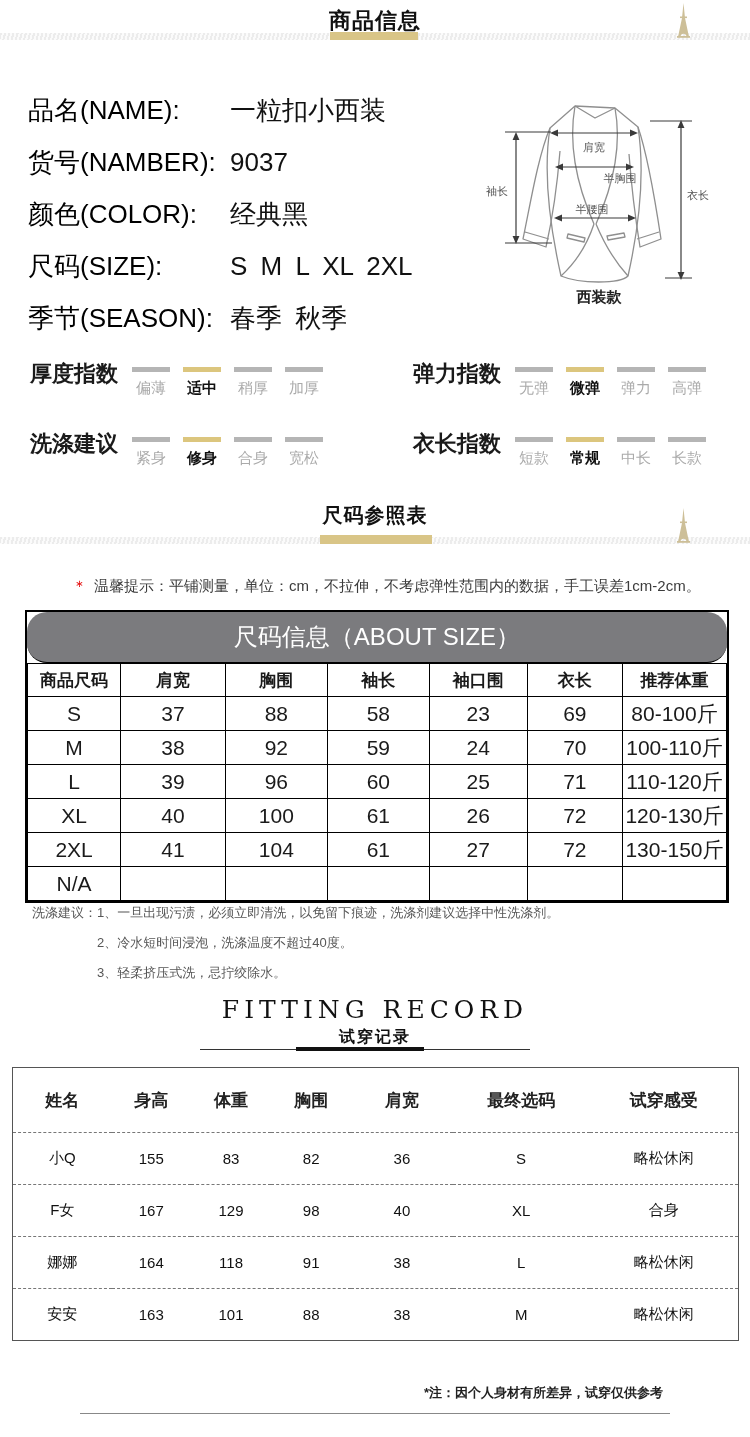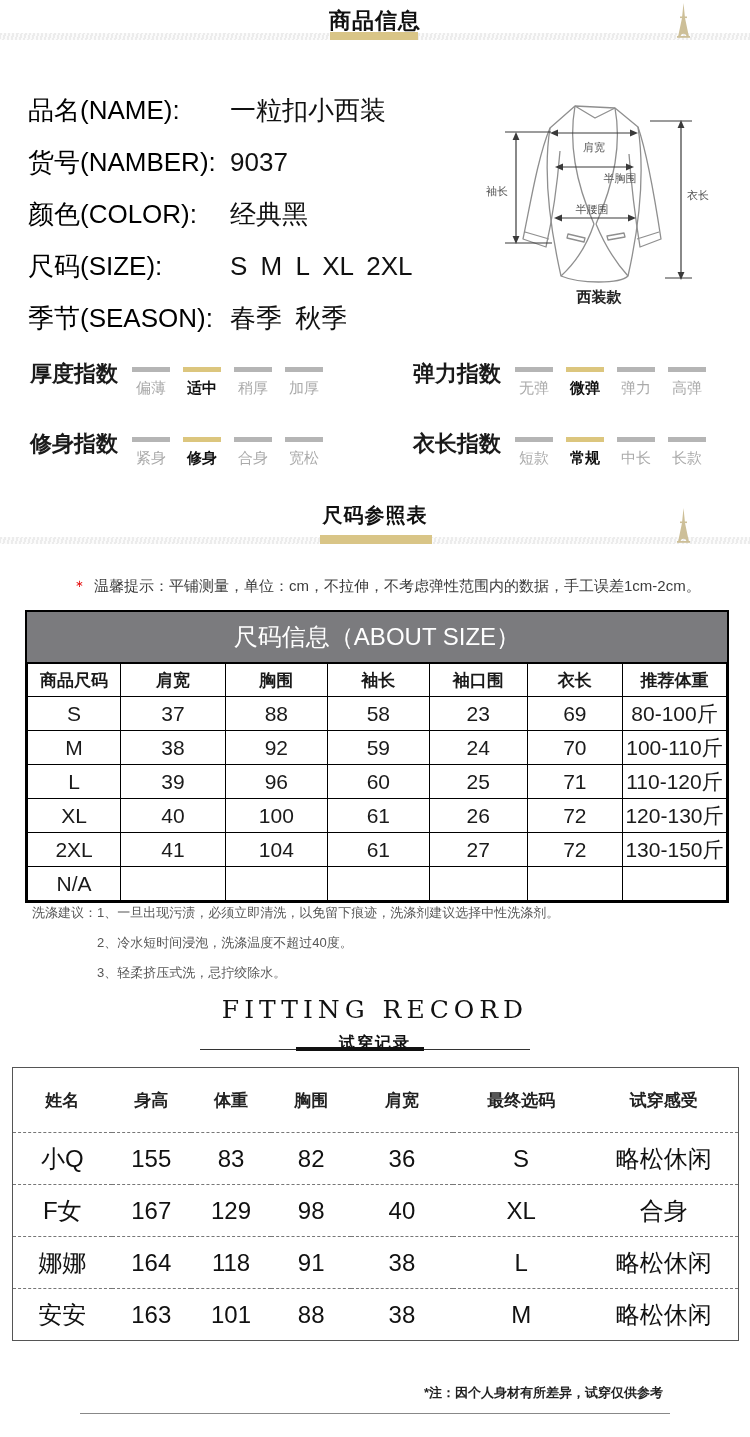--- a/index.html
+++ b/index.html
@@ -40,41 +40,41 @@
   .idx-bar{height:5px;background:#b5b5b5;margin-bottom:7px;}
   .idx-opt.sel .idx-bar{background:#dcc67e;}
   .idx-label{font-size:15px;color:#aaa;white-space:nowrap;}
   .idx-opt.sel .idx-label{color:#111;font-weight:700;}
   
   #size-tip{position:absolute;left:72px;top:577px;display:flex;font-size:15px;color:#3c3c3c;}
   #size-tip .mark{color:#e30000;margin-right:7px;font-size:15px;}
   
   #size-table-wrap{position:absolute;left:25px;top:610px;width:700px;border:2px solid #000;}
   #size-band{height:50px;line-height:50px;background:#7b7b7e;color:#fff;
-    text-align:center;font-size:24px;border-bottom:1px solid #000;}
+    text-align:center;font-size:24px;border-bottom:1px solid #000;border-radius:20px;}
   #size-table{width:100%;border-collapse:collapse;table-layout:fixed;}
   #size-table th{height:30px;font-size:17px;font-weight:600;border:1px solid #000;}
   #size-table td{height:31px;font-size:21px;border:1px solid #000;text-align:center;}
   .c0{width:13.3%}.c1{width:15%}.c2{width:14.6%}.c3{width:14.6%}
   .c4{width:14%}.c5{width:13.6%}.c6{width:14.9%}
   
   #washing{position:absolute;left:32px;top:898px;display:flex;font-size:13px;color:#565656;}
   #washing .wash-label{line-height:30px;white-space:nowrap;}
   .wash-item{line-height:30px;}
   
   #fit-en{position:absolute;left:0;right:0;top:995px;text-align:center;
     font-family:"DejaVu Serif","Liberation Serif",serif;font-size:25px;letter-spacing:5px;color:#111;}
   #fit-cn{position:absolute;left:0;right:0;top:1027px;text-align:center;
-    font-size:16px;font-weight:700;letter-spacing:2px;color:#111;margin-top:6px;}
+    font-size:16px;font-weight:700;letter-spacing:2px;color:#111;}
   #fit-line{position:absolute;left:200px;top:1049px;width:330px;border-top:1px solid #333;}
   #fit-line-bold{position:absolute;left:296px;top:1047px;width:128px;height:4px;background:#111;}
   #fitting-table{position:absolute;left:12px;top:1067px;width:727px;
     border-collapse:collapse;table-layout:fixed;border:1px solid #555;}
   #fitting-table th{height:62px;font-size:17px;font-weight:600;color:#222;}
-  #fitting-table td{height:49px;font-size:24px;text-align:center;color:#111;}
+  #fitting-table td{height:49px;font-size:15px;text-align:center;color:#111;}
   #fitting-table thead tr{border-bottom:1px dashed #777;}
   #fitting-table tbody tr + tr{border-top:1px dashed #777;}
   .f0{width:13.6%}.f1{width:10.9%}.f2{width:11%}.f3{width:11%}
   .f4{width:14%}.f5{width:19%}.f6{width:20.6%}
   #fit-footnote{position:absolute;left:424px;top:1384px;font-size:13px;font-weight:700;color:#222;}
   #bottom-line{position:absolute;left:80px;top:1413px;width:590px;border-top:1px solid #888;}
 </style>
 </head>
 <body>
 
@@ -163,21 +163,21 @@
           <div class="idx-bar"></div>
           <div class="idx-label">弹力</div>
         </div>
         <div class="idx-opt">
           <div class="idx-bar"></div>
           <div class="idx-label">高弹</div>
         </div>
       </div>
     </div>
     <div class="idx-group">
-      <div class="idx-name">修身指数</div>
+      <div class="idx-name">洗涤建议</div>
       <div class="idx-opts">
         <div class="idx-opt">
           <div class="idx-bar"></div>
           <div class="idx-label">紧身</div>
         </div>
         <div class="idx-opt sel">
           <div class="idx-bar"></div>
           <div class="idx-label">修身</div>
         </div>
         <div class="idx-opt">

